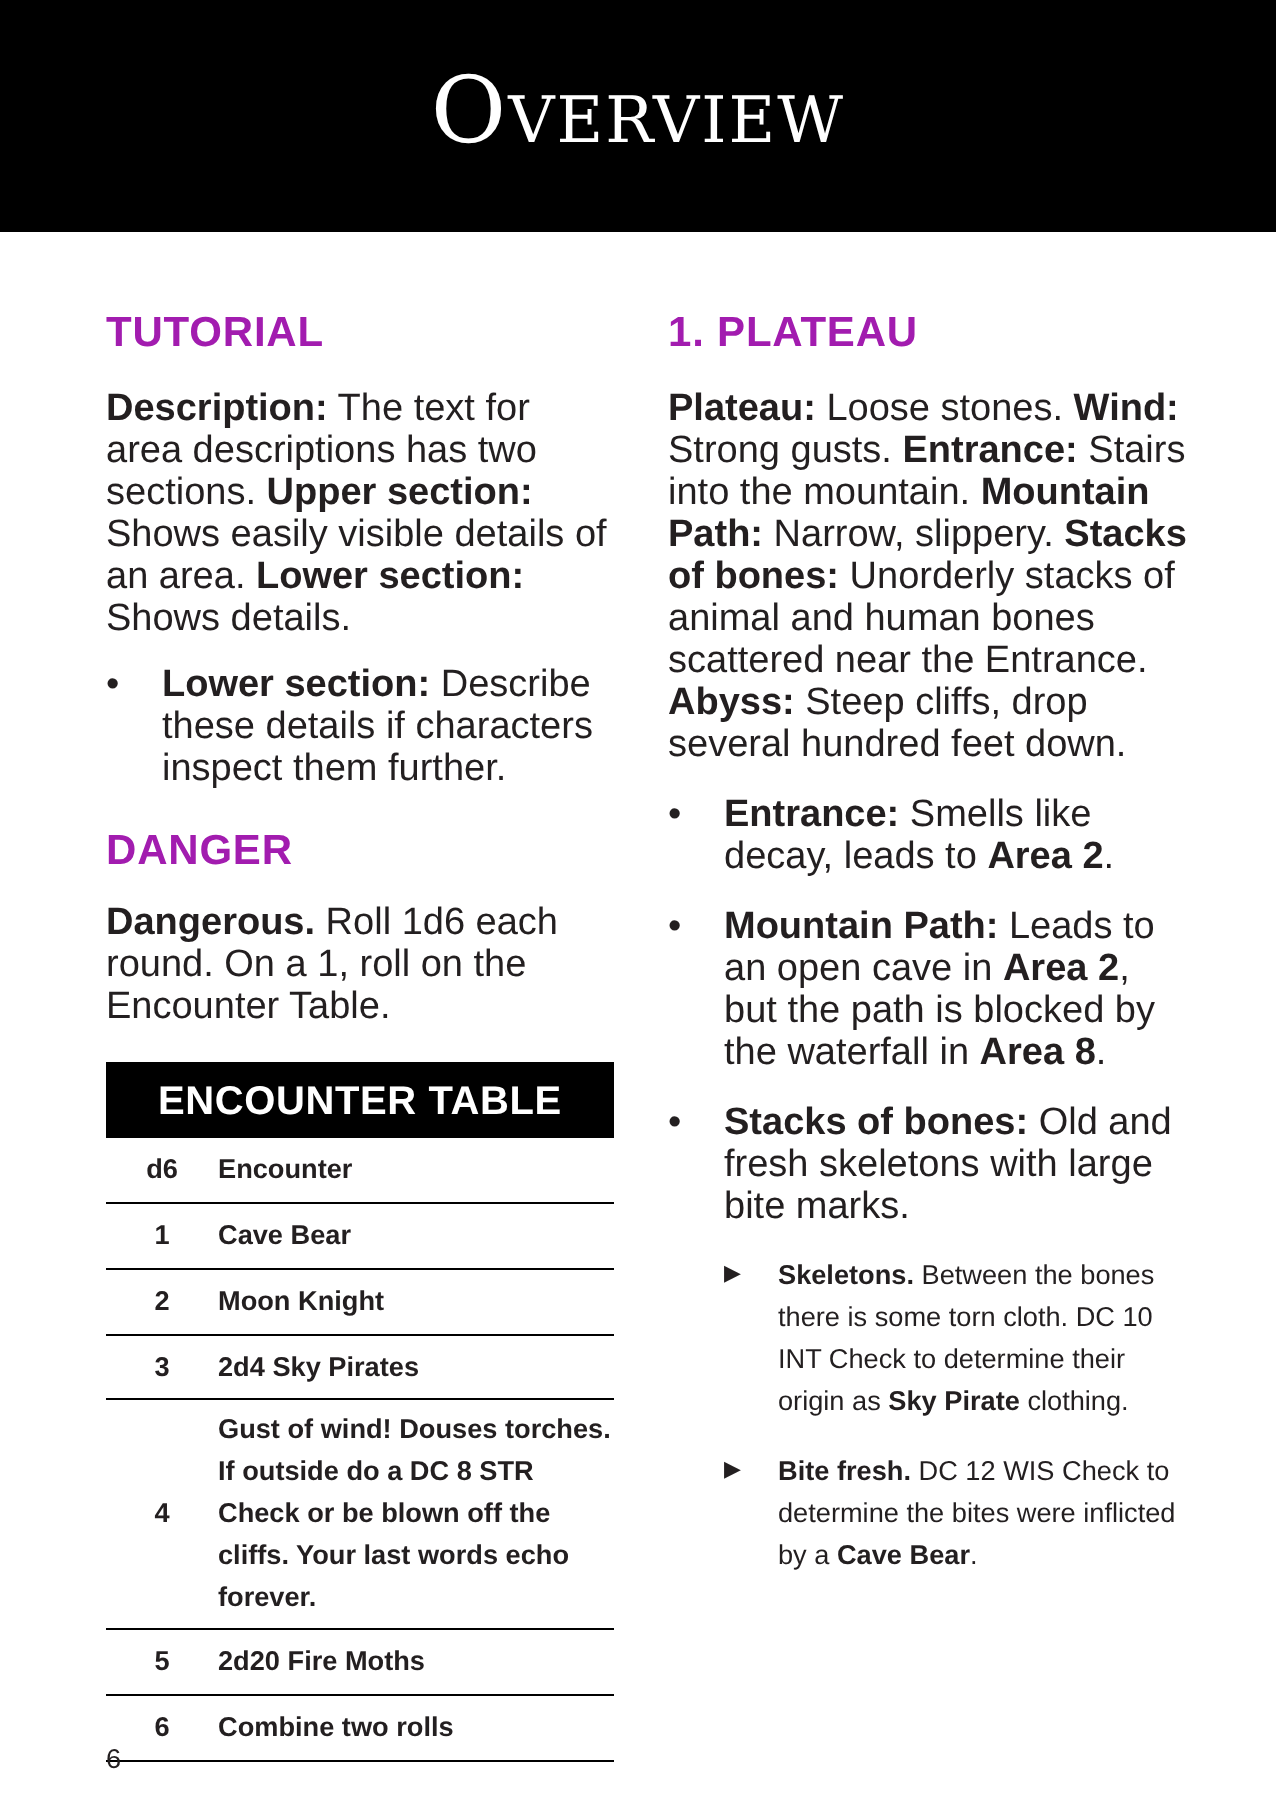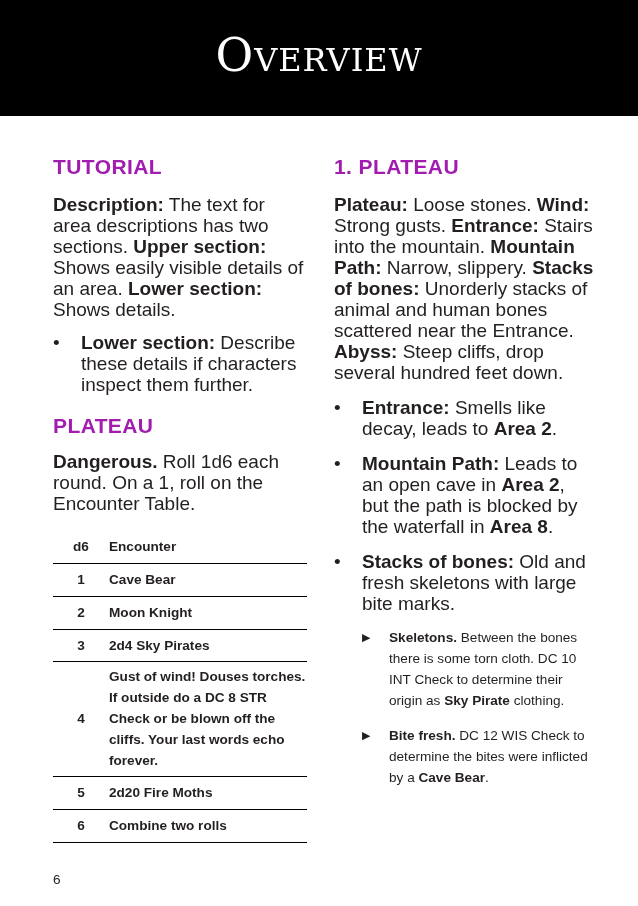--- a/index.html
+++ b/index.html
@@ -53,26 +53,27 @@
 <div class="col col-left">
   <h2>TUTORIAL</h2>
   <p class="para" style="margin-top:12px;">
     <b>Description:</b><span> The text for area descriptions has two sections. </span><b>Upper section:</b><span> Shows easily visible details of an area. </span><b>Lower section:</b><span> Shows details.</span>
   </p>
   <div class="bul" style="margin-top:12px;">
     <span class="dot">•</span>
     <b>Lower section:</b><span> Describe these details if characters inspect them further.</span>
   </div>
 
-  <h2 style="margin-top:16px;">PLATEAU</h2>
+  <h2 style="margin-top:16px;">DANGER</h2>
   <p class="para" style="margin-top:10px;">
     <b>Dangerous.</b><span> Roll 1d6 each round. On a 1, roll on the Encounter Table.</span>
   </p>
 
   <div style="margin-top:17px;">
+    <div class="enc-head">ENCOUNTER TABLE</div>
     <table>
       <tbody>
           <tr class="r" style="height:32px;">
         <td class="n" style="font-weight:bold;">d6</td>
         <td>Encounter</td>
       </tr>
       <tr class="r" style="height:33px;">
         <td class="n">1</td>
         <td>Cave Bear</td>
       </tr>

